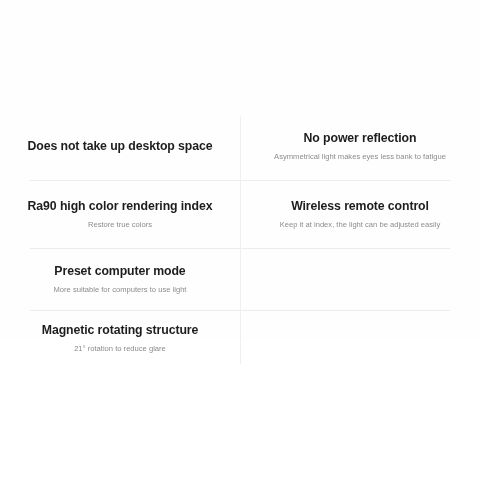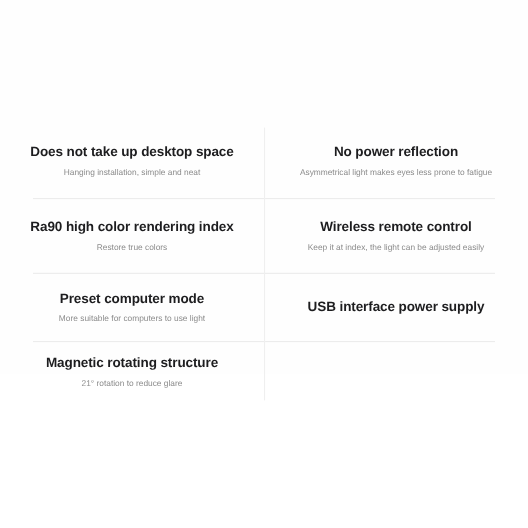--- a/index.html
+++ b/index.html
@@ -87,46 +87,44 @@
 </style>
 </head>
 <body>
 
 <div class="page">
 
   <div class="feature-grid">
 
     <div class="feature-cell">
       <div class="feature-title">Does not take up desktop space</div>
-      <div class="feature-sub">Hanging installation, simple and neat</div>
     </div>
 
     <div class="feature-cell">
       <div class="feature-title">No power reflection</div>
-      <div class="feature-sub">Asymmetrical light makes eyes less prone to fatigue</div>
+      <div class="feature-sub">Asymmetrical light makes eyes less bank to fatigue</div>
     </div>
 
 
     <div class="feature-cell">
       <div class="feature-title">Ra90 high color rendering index</div>
       <div class="feature-sub">Restore true colors</div>
     </div>
 
     <div class="feature-cell">
       <div class="feature-title">Wireless remote control</div>
       <div class="feature-sub">Keep it at index, the light can be adjusted easily</div>
     </div>
 
     <div class="feature-cell">
       <div class="feature-title">Preset computer mode</div>
       <div class="feature-sub">More suitable for computers to use light</div>
     </div>
 
     <div class="feature-cell">
-      <div class="feature-title">USB interface power supply</div>
     </div>
 
     <div class="feature-cell">
       <div class="feature-title">Magnetic rotating structure</div>
       <div class="feature-sub">21° rotation to reduce glare</div>
     </div>
 
   </div>
 
   <div class="divider-h h1"></div>

